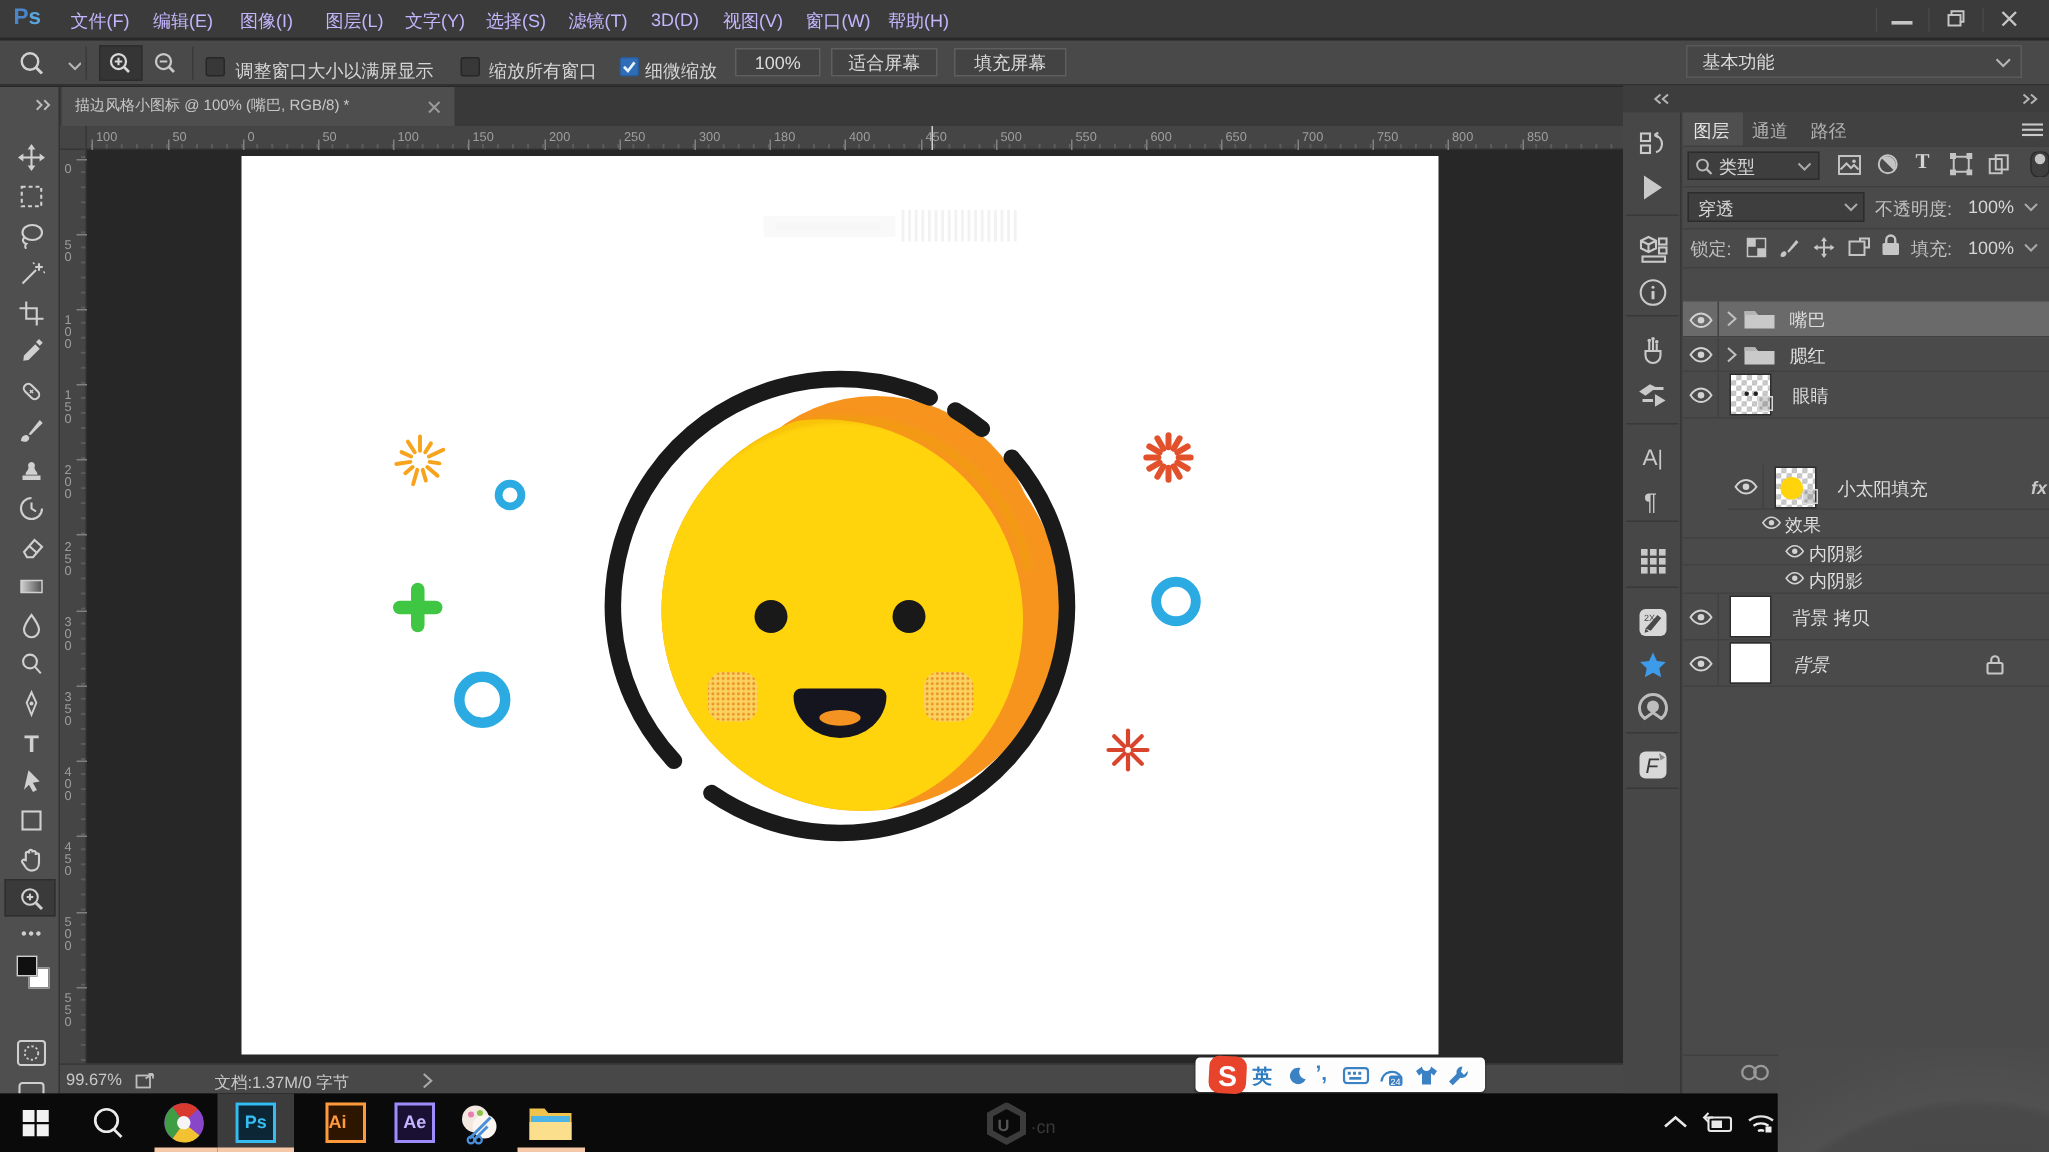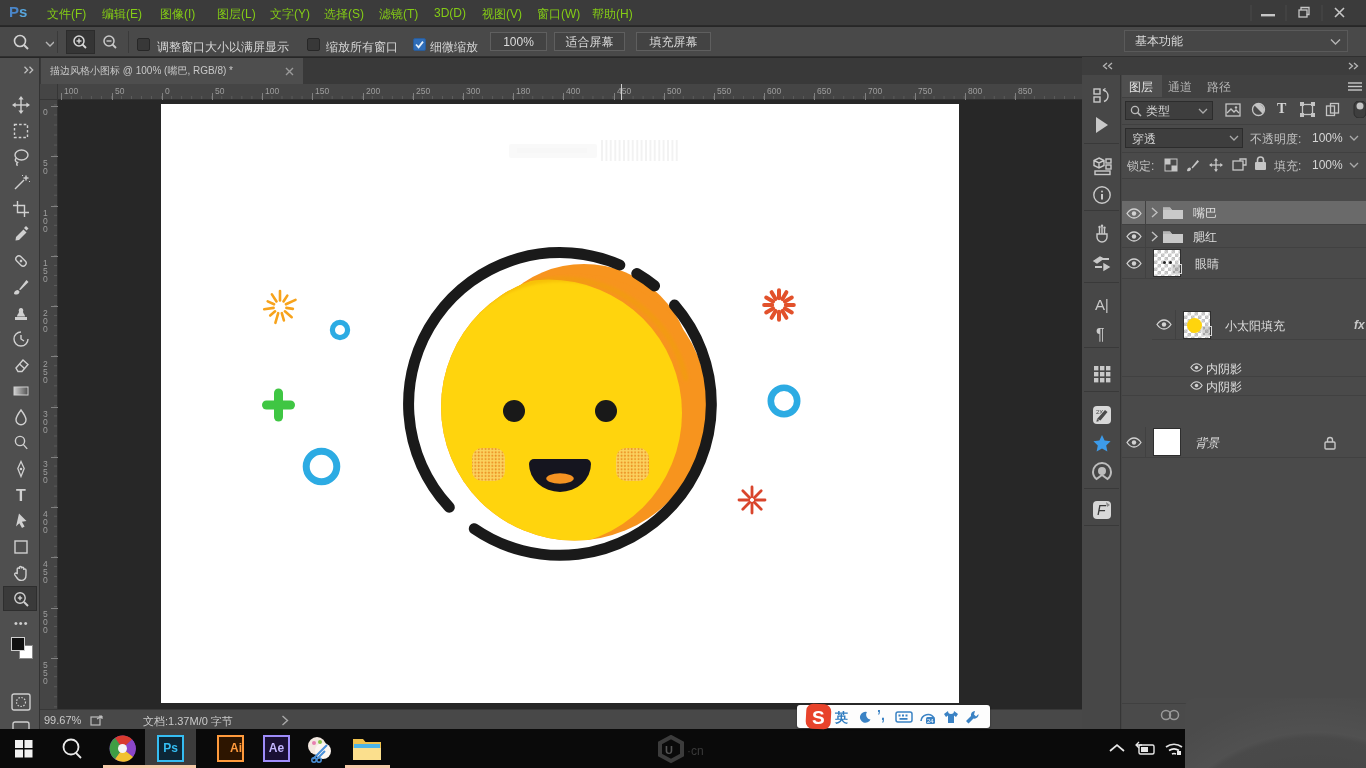--- a/index.html
+++ b/index.html
@@ -1,17 +1,17 @@
 <!DOCTYPE html>
 <html><head><meta charset="utf-8"><style>
 *{margin:0;padding:0;box-sizing:border-box;font-family:"Liberation Sans",sans-serif;}
 html,body{width:1366px;height:768px;overflow:hidden;background:#272727;}
 .abs{position:absolute;}
 #menubar{left:0;top:0;width:1366px;height:26px;background:#3b3b3b;border-bottom:1px solid #2a2a2a;z-index:30;}
-.mitem{position:absolute;top:6px;font-size:12px;color:#84cc16;white-space:nowrap;}
+.mitem{position:absolute;top:6px;font-size:12px;color:#c4b5fd;white-space:nowrap;}
 #pslogo{position:absolute;left:9px;top:3px;font-size:15px;font-weight:bold;color:#58a6dd;}
 #pslogo b{color:#4a86c9}
 #winbtns{position:absolute;right:0;top:0;height:26px;}
 #optionsbar{left:0;top:27px;width:1366px;height:30px;background:#494949;border-bottom:1px solid #303030;z-index:30;}
 .obtn{position:absolute;border:1px solid #5f5f5f;background:#434343;color:#dcdcdc;font-size:12px;text-align:center;}
 .cbox{position:absolute;width:13px;height:13px;top:11px;background:#383838;border:1px solid #272727;border-radius:2px;}
 .olab{position:absolute;top:12px;font-size:12px;color:#d6d6d6;white-space:nowrap;}
 #toolbar{left:0;top:58px;width:40px;height:671px;background:#4f4f4f;border-right:1px solid #333;z-index:20;}
 .tool{position:absolute;left:12px;width:18px;height:18px;}
 #tabstrip{left:40px;top:58px;width:1042px;height:26px;background:#393939;z-index:10;}
@@ -677,33 +677,49 @@
           <div class="abs" style="left:3px;top:6px;width:15px;height:15px;background:#ffd40d;border-radius:50%"></div>
         </div>
         <div class="badge" style="left:50px;top:16px"></div>
         <span class="lname" style="left:73px;top:8px;">小太阳填充</span>
         <span class="lname" style="left:202px;top:8px;font-style:italic;font-weight:bold;color:#c8c8c8">fx</span>
         <div class="abs" style="left:218px;top:3px;width:14px;height:25px;background:#414141"></div>
         <svg class="abs" style="left:220px;top:12px" width="11" height="7">
           <path d="M1 6 l4.5-4.5 L10 6" fill="none" stroke="#b5b5b5" stroke-width="1.4"></path>
         </svg>
       </div>
+      <div class="lrow" style="top:265.4px;height:18.2px;">
+        <svg class="abs" style="left:52px;top:4px" width="14" height="9" viewBox="0 0 16 11">
+          <path d="M1 5.5 C3.5 1.8 6 1 8 1 s4.5 .8 7 4.5 C12.5 9.2 10 10 8 10 S3.5 9.2 1 5.5z" fill="none" stroke="#d2d2d2" stroke-width="1.3"></path>
+          <circle cx="8" cy="5.5" r="2.2" fill="#d2d2d2"></circle>
+        </svg>
+        <span class="lname" style="left:68px;top:2px">效果</span>
+      </div>
       <div class="lrow" style="top:283.6px;height:18.4px;">
         <svg class="abs" style="left:68px;top:4px" width="13" height="9" viewBox="0 0 16 11">
           <path d="M1 5.5 C3.5 1.8 6 1 8 1 s4.5 .8 7 4.5 C12.5 9.2 10 10 8 10 S3.5 9.2 1 5.5z" fill="none" stroke="#d2d2d2" stroke-width="1.3"></path>
           <circle cx="8" cy="5.5" r="2.2" fill="#d2d2d2"></circle>
         </svg>
         <span class="lname" style="left:84px;top:2px">内阴影</span>
       </div>
       <div class="lrow" style="top:302.0px;height:19.0px;">
         <svg class="abs" style="left:68px;top:4px" width="13" height="9" viewBox="0 0 16 11">
           <path d="M1 5.5 C3.5 1.8 6 1 8 1 s4.5 .8 7 4.5 C12.5 9.2 10 10 8 10 S3.5 9.2 1 5.5z" fill="none" stroke="#d2d2d2" stroke-width="1.3"></path>
           <circle cx="8" cy="5.5" r="2.2" fill="#d2d2d2"></circle>
         </svg>
         <span class="lname" style="left:84px;top:2px">内阴影</span>
+      </div>
+      <div class="lrow" style="top:321.0px;height:31.0px;">
+        <div class="eyecol"></div>
+        <svg class="abs" style="left:4px;top:10.0px" width="16" height="11" viewBox="0 0 16 11">
+          <path d="M1 5.5 C3.5 1.8 6 1 8 1 s4.5 .8 7 4.5 C12.5 9.2 10 10 8 10 S3.5 9.2 1 5.5z" fill="none" stroke="#d2d2d2" stroke-width="1.3"></path>
+          <circle cx="8" cy="5.5" r="2.2" fill="#d2d2d2"></circle>
+        </svg>
+        <div class="thumb" style="top:2px;background:#fff;"></div>
+        <span class="lname" style="left:73px;top:8px;">背景 拷贝</span>
       </div>
       <div class="lrow" style="top:352.0px;height:31.0px;">
         <div class="eyecol"></div>
         <svg class="abs" style="left:4px;top:10.0px" width="16" height="11" viewBox="0 0 16 11">
           <path d="M1 5.5 C3.5 1.8 6 1 8 1 s4.5 .8 7 4.5 C12.5 9.2 10 10 8 10 S3.5 9.2 1 5.5z" fill="none" stroke="#d2d2d2" stroke-width="1.3"></path>
           <circle cx="8" cy="5.5" r="2.2" fill="#d2d2d2"></circle>
         </svg>
         <div class="thumb" style="top:2px;background:#fff;"></div>
         <span class="lname" style="left:73px;top:8px;font-style:italic;">背景</span>
         <svg class="abs" style="left:202px;top:9px" width="12" height="14">
@@ -734,21 +750,21 @@
     <svg class="tk" style="left:109px;top:6px" width="27" height="27">
 <circle cx="13.5" cy="13.5" r="13" fill="#7a44b8"></circle>
 <path d="M13.5 13.5 L6 3 A13 13 0 0 1 23 4.5z" fill="#d93a2f"></path>
 <path d="M13.5 13.5 L23 4.5 A13 13 0 0 1 24 22z" fill="#8a46c8"></path>
 <path d="M13.5 13.5 L24 22 A13 13 0 0 1 6 24z" fill="#f2c230"></path>
 <path d="M13.5 13.5 L6 24 A13 13 0 0 1 6 3z" fill="#3f9e44"></path>
 <circle cx="13.5" cy="13.5" r="4.5" fill="#f5f5f5"></circle>
 </svg>
     <div class="tk" style="left:145px;width:51px;background:#3c3c3c;border-bottom:3px solid #f5c9a8"></div>
     <div class="tk" style="left:157px;top:6px;width:27px;height:27px;background:#0d2636;border:2px solid #35bdf2;color:#35bdf2;font-size:12px;font-weight:bold;text-align:center;line-height:23px">Ps</div>
-    <div class="tk" style="left:217px;top:6px;width:27px;height:27px;background:#2d1500;border:2px solid #ff9a3c;color:#ff9a3c;font-size:12px;font-weight:bold;text-align:right;line-height:23px">Ai</div>
+    <div class="tk" style="left:217px;top:6px;width:27px;height:27px;background:#2d1500;border:2px solid #ff9a3c;color:#ff9a3c;font-size:12px;font-weight:bold;text-align:left;line-height:23px">Ai</div>
     <div class="tk" style="left:263px;top:6px;width:27px;height:27px;background:#1a1034;border:2px solid #9e8cfa;color:#c3b6ff;font-size:12px;font-weight:bold;text-align:center;line-height:23px">Ae</div>
     <svg class="tk" style="left:305px;top:6px" width="28" height="28">
 <circle cx="12" cy="11" r="9" fill="#f3e8e0"></circle>
       <circle cx="18" cy="16" r="8" fill="#fdf6f0"></circle>
 <circle cx="9" cy="8" r="2" fill="#e87fb0"></circle>
       <circle cx="15" cy="7" r="2" fill="#8ac34a"></circle>
 <path d="M8 24 L22 10 M12 24 L20 16" stroke="#4a90d9" stroke-width="2" fill="none"></path>
 <circle cx="9" cy="25" r="2.2" fill="none" stroke="#4a90d9" stroke-width="1.5"></circle>
 <circle cx="14" cy="25" r="2.2" fill="none" stroke="#4a90d9" stroke-width="1.5"></circle>
     </svg>

